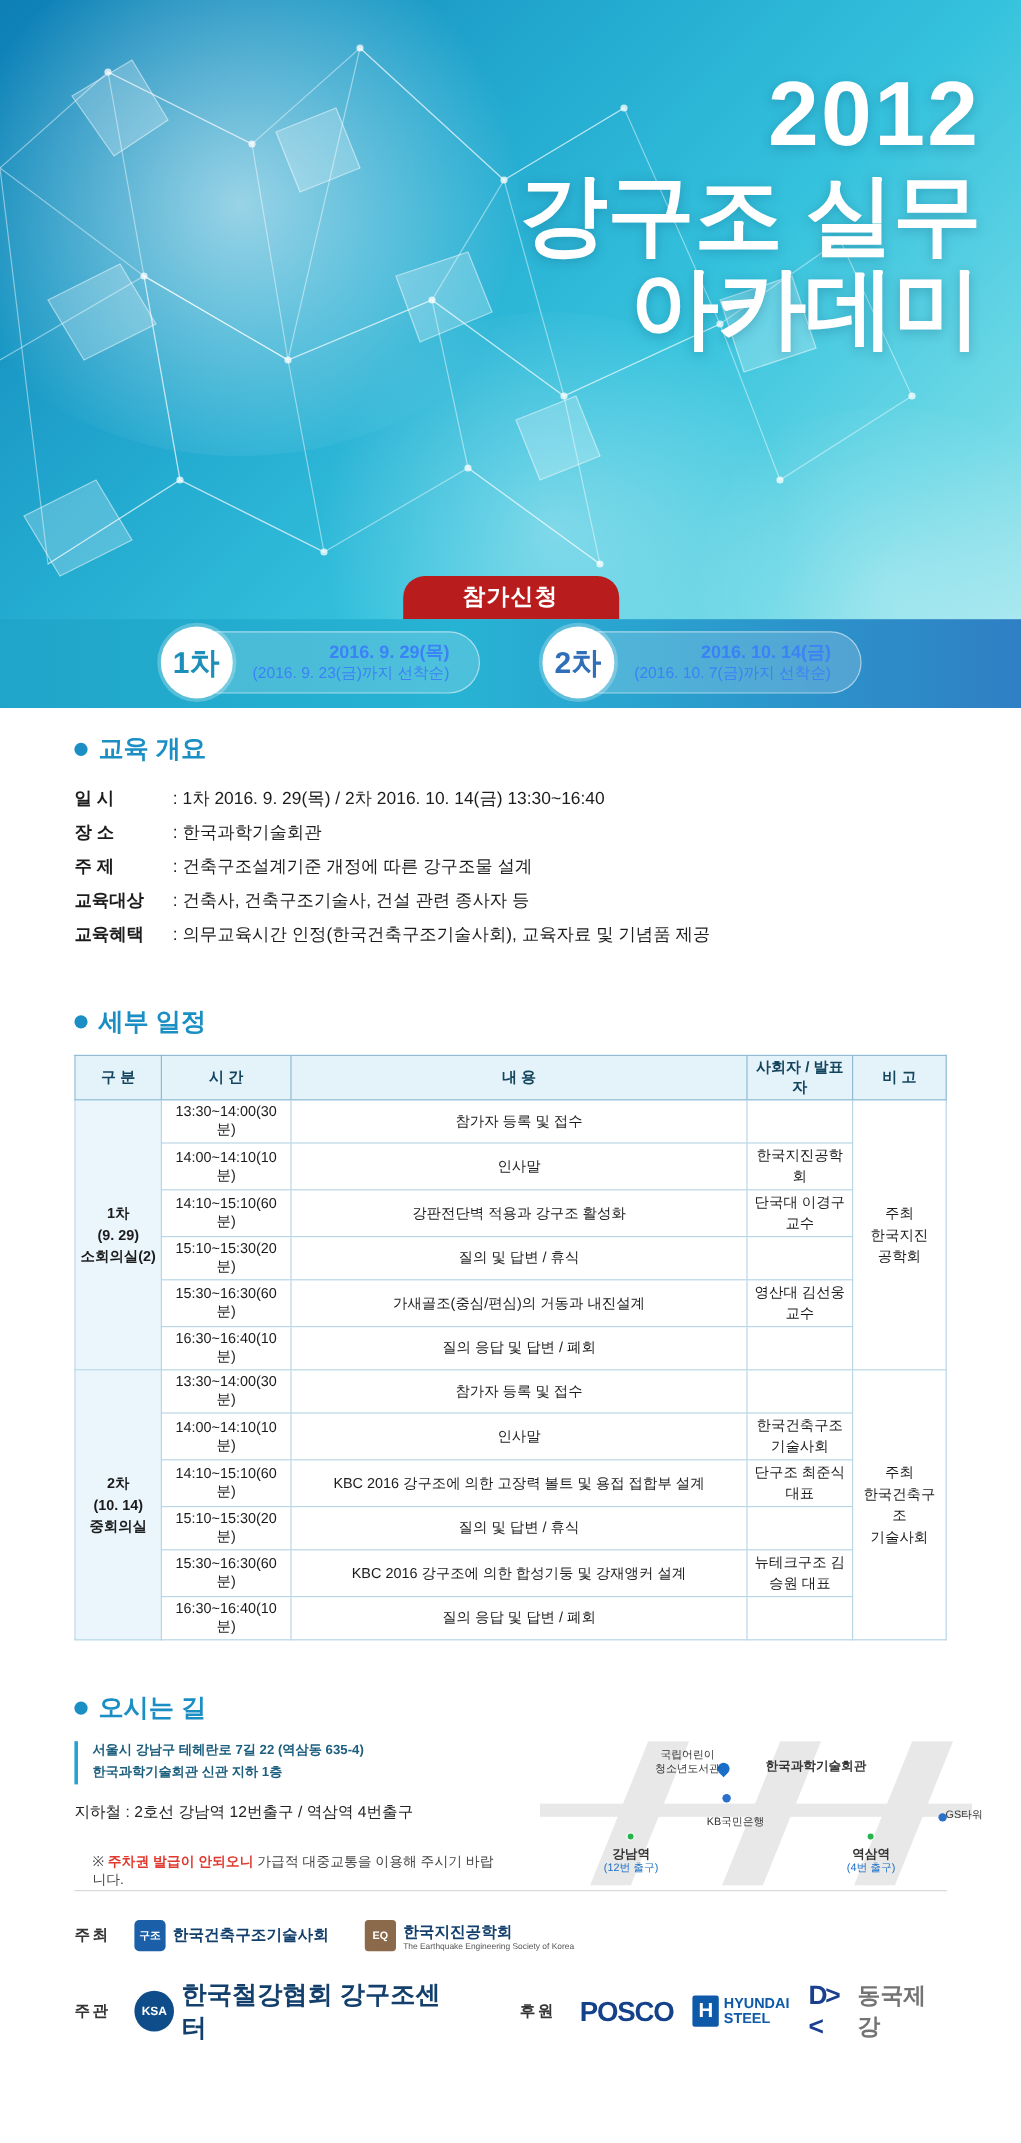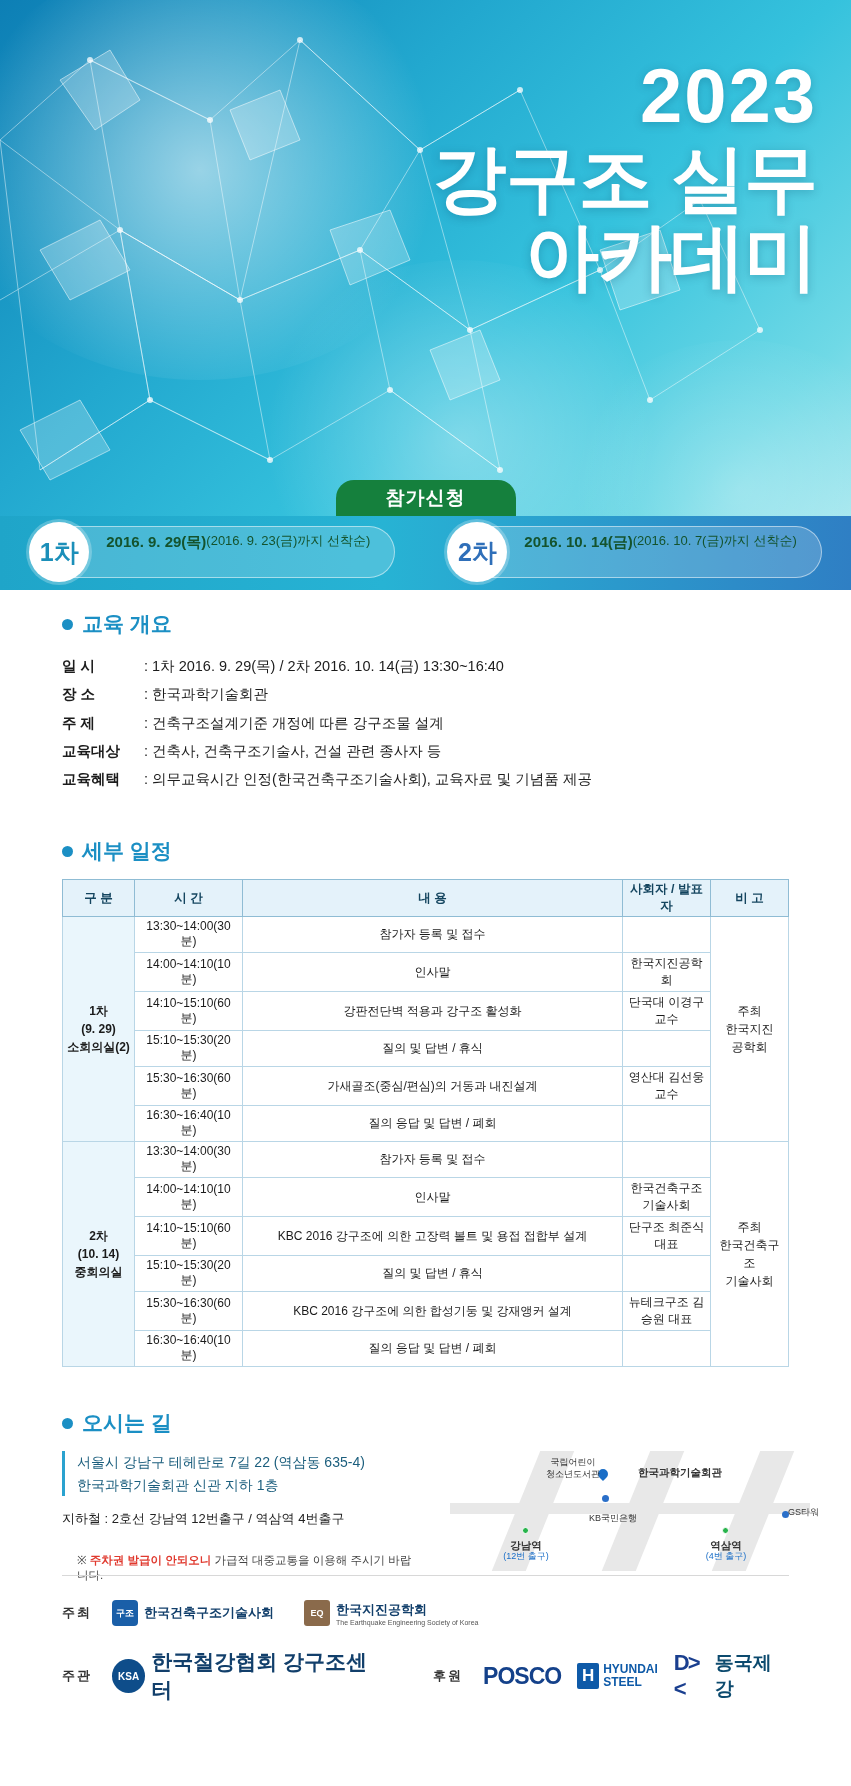--- a/index.html
+++ b/index.html
@@ -63,21 +63,21 @@
     top: 480px;
     height: 120px;
   }
   .apply-tab {
     position:absolute;
     left:50%;
     transform:translateX(-50%);
     top:0;
     width: 180px;
     height: 36px;
-    background: #15803d;
+    background: #b91c1c;
     color:#fff;
     border-radius: 18px 18px 0 0;
     text-align:center;
     font-size: 19px;
     font-weight:bold;
     line-height: 36px;
     letter-spacing:1px;
   }
   .apply-bar {
     position:absolute;
@@ -111,23 +111,23 @@
     box-shadow: 0 0 0 3px rgba(255,255,255,.25);
     z-index:2;
   }
   .round.r2 .circle { color:#2f6fb9; }
   .round .pill {
     margin-left:-18px;
     padding: 6px 24px 6px 34px;
     border-radius: 0 26px 26px 0;
     background: rgba(255,255,255,0.18);
     border: 1px solid rgba(255,255,255,.5);
-    color:#14532d;
+    color:#3b82f6;
     height:52px;
-    display:flex; flex-direction:row; justify-content:center;
+    display:flex; flex-direction:column; justify-content:center;align-items:flex-end;
   }
   .round .pill .d1 { font-size:15px; font-weight:bold; line-height:1.25;}
   .round .pill .d2 { font-size:13px; line-height:1.25;}
 
   
   .content {
     position:absolute;
     top: 610px;
     left:0; right:0;
     padding: 0 62px;
@@ -195,22 +195,22 @@
   
   .gap-b { height: 42px; }
   .dir-wrap { display:flex; gap: 20px; }
   .dir-left { width: 380px; }
   .addr {
     border-left: 3px solid #2aa2cf;
     padding-left: 12px;
     margin-bottom: 12px;
   }
   .addr div {
-    font-size: 14px;
-    font-weight:normal;
+    font-size: 11px;
+    font-weight:bold;
     color:#1b5e7d;
     line-height:1.6;
   }
   .subway {
     font-size: 13px;
     color:#222;
     line-height:1.7;
   }
   .parking {
     font-size: 11.5px;
@@ -303,21 +303,21 @@
   .hsteel { display:flex; align-items:center; gap:4px; }
   .hsteel .h {
     width:22px;height:26px;background:#0e5aa8;color:#fff;font-weight:bold;
     display:flex;align-items:center;justify-content:center;font-size:17px;border-radius:2px;
   }
   .hsteel .tx { font-size:12px; font-weight:bold; color:#0e5aa8; line-height:1.05;}
   .dongkuk { display:flex; align-items:center; gap:6px;}
   .dongkuk .dk {
     font-size:22px;font-weight:bold;color:#1a3f8f;letter-spacing:-2px;
   }
-  .dongkuk .nm { font-size:19px;font-weight:bold;color:#0c4a6e;}
+  .dongkuk .nm { font-size:19px;font-weight:bold;color:#737373;}
 </style>
 </head>
 <body>
 
 <div class="page">
 
   <div class="hero">
     <div class="glow g1"></div>
     <div class="glow g2"></div>
     <div class="glow g3"></div>
@@ -359,21 +359,21 @@
         <polygon points="230,110 280,90 300,140 250,160"></polygon>
         <polygon points="40,250 100,220 130,270 70,300"></polygon>
         <polygon points="330,230 390,210 410,260 350,285"></polygon>
         <polygon points="600,250 660,230 680,290 620,310"></polygon>
         <polygon points="20,430 80,400 110,450 50,480"></polygon>
         <polygon points="430,350 480,330 500,380 450,400"></polygon>
       </g>
     </svg>
 
     <div class="hero-title">
-      <div class="hero-year">2023</div>
+      <div class="hero-year">2012</div>
       <div class="hero-main">
         <span class="l1">강구조 실무</span>
         <span class="l2">아카데미</span>
       </div>
     </div>
   </div>
 
   <div class="apply-wrap">
     <div class="apply-tab">참가신청</div>
     <div class="apply-bar"></div>

